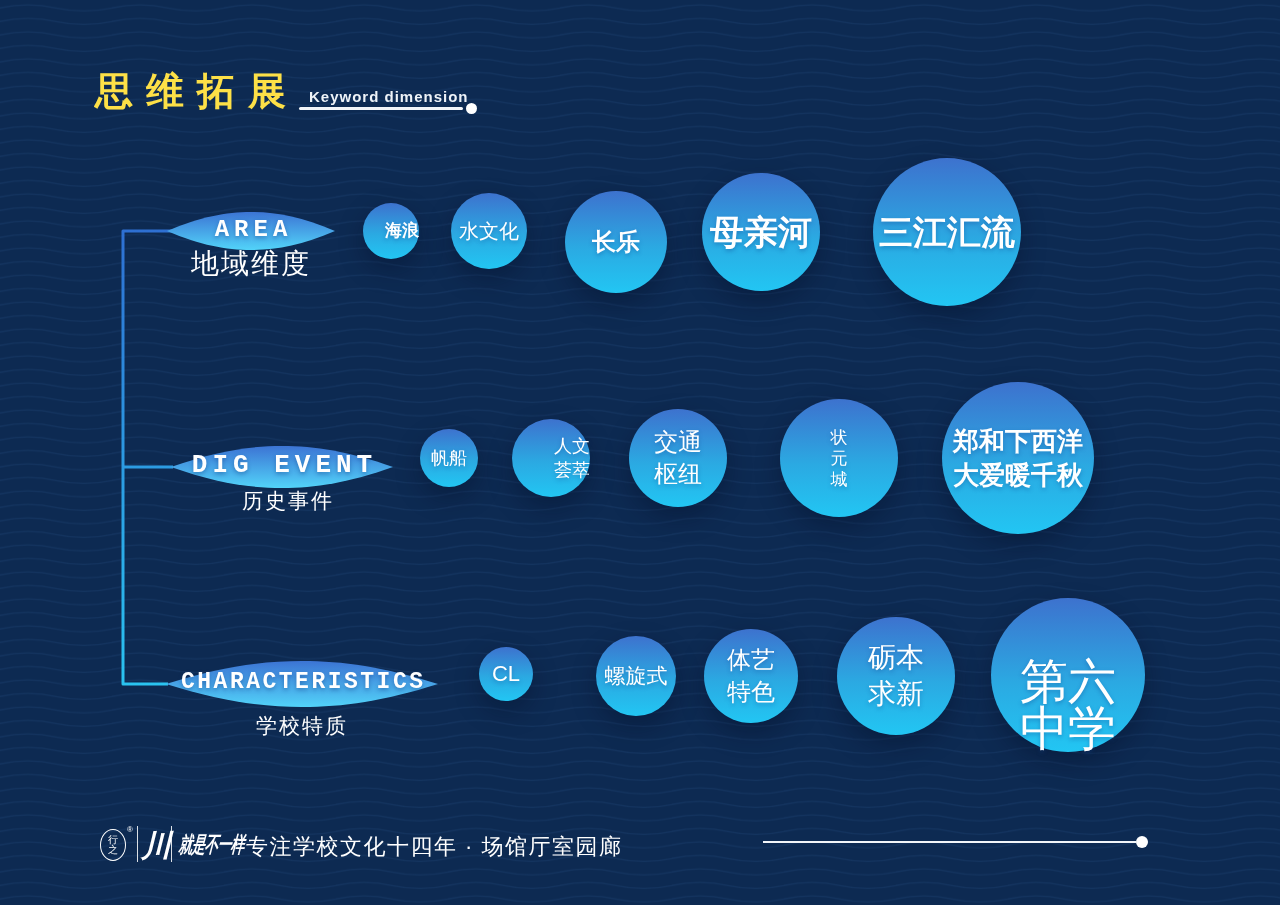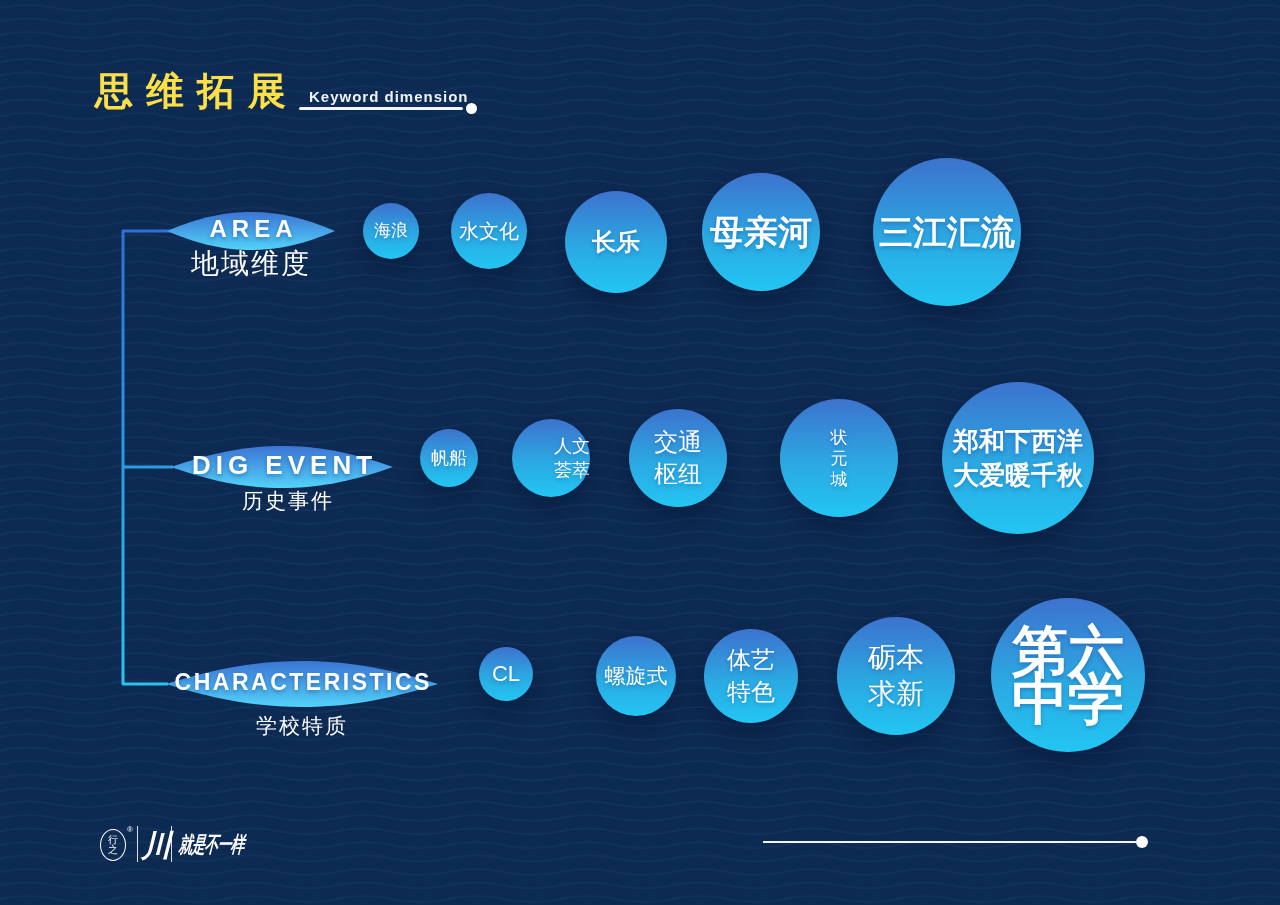--- a/index.html
+++ b/index.html
@@ -17,21 +17,21 @@
   }
   .title-en{
     position:absolute;left:309px;top:88px;
     font-size:15px;font-weight:700;letter-spacing:1px;color:#eef3f8;
   }
   .title-underline{position:absolute;left:299px;top:107px;width:164px;height:2.5px;background:#f2f5f9;border-radius:2px;}
   .title-dot{position:absolute;left:466px;top:103px;width:11px;height:11px;border-radius:50%;background:#fff;}
   
   .connector{position:absolute;left:0;top:0;width:1280px;height:905px;pointer-events:none;}
   
-  .branch{position:absolute;}
+  .branch{position:absolute;font-family:Liberation Mono, monospace;}
   .branch svg{position:absolute;left:0;top:0;width:100%;height:100%;}
   .branch-en{
     position:relative;width:100%;height:100%;
     display:flex;align-items:center;justify-content:center;
     font-weight:700;color:#fff;transform:translateY(-2px);
     text-shadow:0 2px 4px rgba(15,60,130,.45);
   }
   .branch-cn{
     position:absolute;color:#fff;font-weight:400;white-space:nowrap;
     transform:translateX(-50%);
@@ -121,21 +121,21 @@
       <div class="branch-cn" style="left: 288px; top: 487px; font-size: 21px; letter-spacing: 2px;">历史事件</div>
       <div class="branch" style="left: 166px; top: 661px; width: 272px; height: 46px;">
         <svg viewBox="0 0 100 24" preserveAspectRatio="none">
           <path d="M0,12 C20,3 35,0 50,0 C65,0 80,3 100,12 C80,21 65,24 50,24 C35,24 20,21 0,12 Z" fill="url(#lensGrad)"></path>
         </svg>
         <div class="branch-en" style="font-size: 23px; letter-spacing: 2.5px; text-indent: 2.5px;">CHARACTERISTICS</div>
       </div>
       <div class="branch-cn" style="left: 302px; top: 712px; font-size: 21px; letter-spacing: 2px;">学校特质</div>
     </div>
   <div id="bubbles">
-      <div class="bubble" style="left: 363px; top: 203px; width: 56px; height: 56px; font-size: 17px; font-weight: 400; line-height: 22px;">
+      <div class="bubble" style="left: 363px; top: 203px; width: 56px; height: 56px; font-size: 17px; font-weight: 700; line-height: 22px; justify-content: flex-end;">
         <div>
           <span class="ln">海浪</span>
         </div>
       </div>
       <div class="bubble" style="left: 451px; top: 193px; width: 76px; height: 76px; font-size: 20px; font-weight: 400; line-height: 26px;">
         <div>
           <span class="ln">水文化</span>
         </div>
       </div>
       <div class="bubble" style="left: 565px; top: 191px; width: 102px; height: 102px; font-size: 24px; font-weight: 700; line-height: 36px;">
@@ -200,34 +200,35 @@
           <span class="ln">体艺</span>
           <span class="ln">特色</span>
         </div>
       </div>
       <div class="bubble" style="left: 837px; top: 617px; width: 118px; height: 118px; font-size: 28px; font-weight: 400; line-height: 36px;">
         <div>
           <span class="ln">砺本</span>
           <span class="ln">求新</span>
         </div>
       </div>
-      <div class="bubble" style="left: 991px; top: 598px; width: 154px; height: 154px; font-size: 56px; font-weight: 700; line-height: 47px;">
+      <div class="bubble" style="left: 991px; top: 598px; width: 154px; height: 154px; font-size: 48px; font-weight: 400; line-height: 47px; align-items: flex-end;">
         <div>
           <span class="ln">第六</span>
           <span class="ln">中学</span>
         </div>
       </div>
     </div>
 
   <div class="footer">
     <div class="seal">
       <span class="seal-txt">行之</span>
       <span class="reg">®</span>
     </div>
     <div class="vdiv d1"></div>
     <div class="brand-mark">川</div>
     <div class="vdiv d2"></div>
     <div class="slogan">就是不一样</div>
+    <span class="service s1">专注学校文化十四年 · 场馆厅室园廊</span>
     <div class="footer-line"></div>
     <div class="footer-dot"></div>
   </div>
 
 </div>
 
 </body></html>

